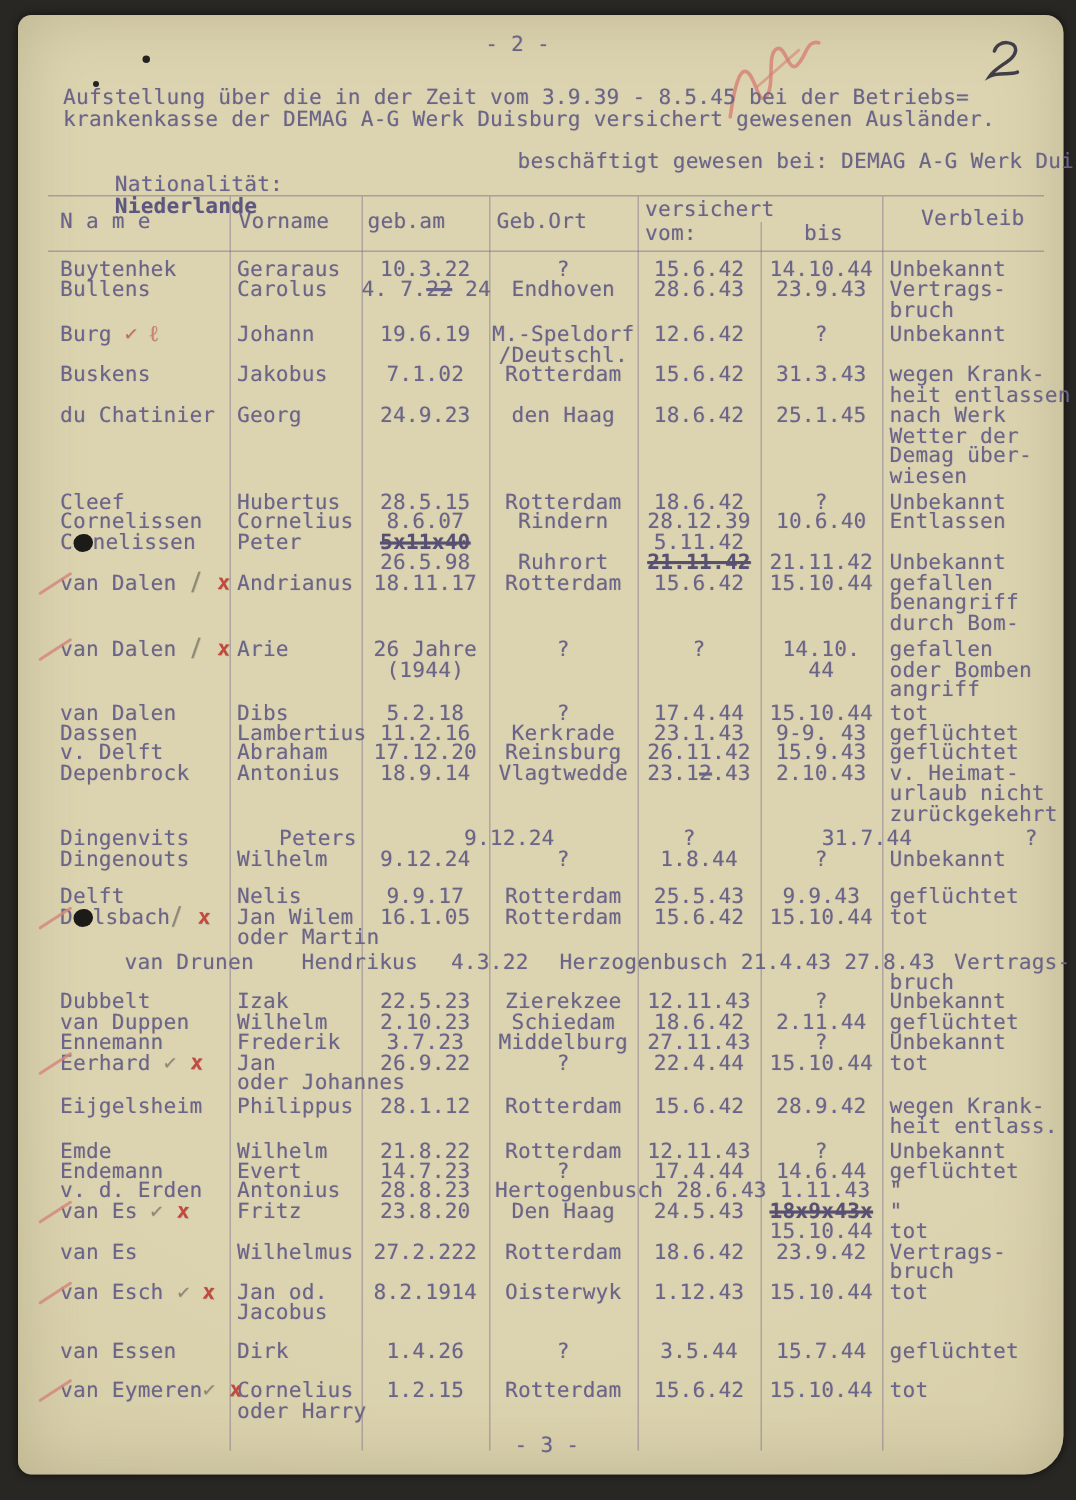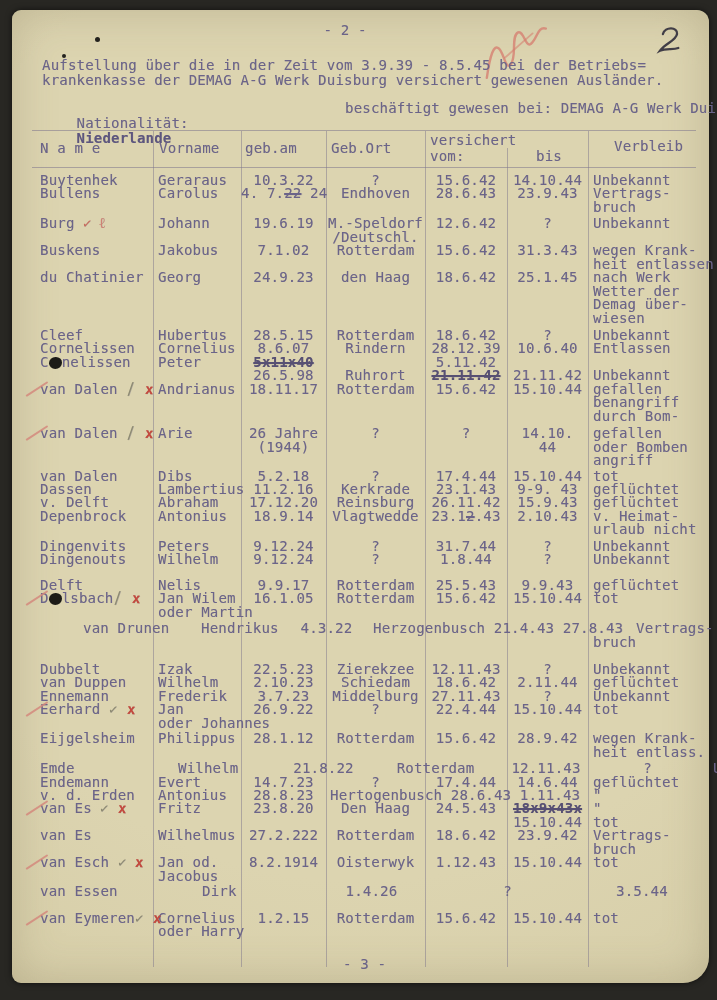--- a/index.html
+++ b/index.html
@@ -114,42 +114,43 @@
       <div class="trow"><div class="cell c0"></div><div class="cell c1"></div><div class="cell c2"></div><div class="cell c3"></div><div class="cell c4"></div><div class="cell c5"></div><div class="cell c6">benangriff</div></div>
       <div class="trow"><div class="cell c0"></div><div class="cell c1"></div><div class="cell c2"></div><div class="cell c3"></div><div class="cell c4"></div><div class="cell c5"></div><div class="cell c6">durch Bom-</div></div>
       <div class="trow ls" style="margin-top: 4px;"><div class="cell c0">van Dalen <span class="mk slash-gray">/</span><span class="mk cross-red">x</span></div><div class="cell c1">Arie</div><div class="cell c2">26 Jahre</div><div class="cell c3">?</div><div class="cell c4">?</div><div class="cell c5">14.10.</div><div class="cell c6">gefallen</div></div>
       <div class="trow"><div class="cell c0"></div><div class="cell c1"></div><div class="cell c2">(1944)</div><div class="cell c3"></div><div class="cell c4"></div><div class="cell c5">44</div><div class="cell c6">oder Bomben</div></div>
       <div class="trow"><div class="cell c0"></div><div class="cell c1"></div><div class="cell c2"></div><div class="cell c3"></div><div class="cell c4"></div><div class="cell c5"></div><div class="cell c6">angriff</div></div>
       <div class="trow" style="margin-top: 2px;"><div class="cell c0">van Dalen</div><div class="cell c1">Dibs</div><div class="cell c2">5.2.18</div><div class="cell c3">?</div><div class="cell c4">17.4.44</div><div class="cell c5">15.10.44</div><div class="cell c6">tot</div></div>
       <div class="trow"><div class="cell c0">Dassen</div><div class="cell c1">Lambertius</div><div class="cell c2">11.2.16</div><div class="cell c3">Kerkrade</div><div class="cell c4">23.1.43</div><div class="cell c5">9-9. 43</div><div class="cell c6">geflüchtet</div></div>
       <div class="trow"><div class="cell c0">v. Delft</div><div class="cell c1">Abraham</div><div class="cell c2">17.12.20</div><div class="cell c3">Reinsburg</div><div class="cell c4">26.11.42</div><div class="cell c5">15.9.43</div><div class="cell c6">geflüchtet</div></div>
       <div class="trow"><div class="cell c0">Depenbrock</div><div class="cell c1">Antonius</div><div class="cell c2">18.9.14</div><div class="cell c3">Vlagtwedde</div><div class="cell c4">23.1<span class="strike">2</span>.43</div><div class="cell c5">2.10.43</div><div class="cell c6">v. Heimat-</div></div>
       <div class="trow"><div class="cell c0"></div><div class="cell c1"></div><div class="cell c2"></div><div class="cell c3"></div><div class="cell c4"></div><div class="cell c5"></div><div class="cell c6">urlaub nicht</div></div>
-      <div class="trow" style="margin-top: 3px;"><div class="cell c0">Dingenvits</div><div class="cell c1">Peters</div><div class="cell c2">9.12.24</div><div class="cell c3">?</div><div class="cell c4">31.7.44</div><div class="cell c5">?</div><div class="cell c6">Unbekannt</div></div>
+      <div class="trow"><div class="cell c0"></div><div class="cell c1"></div><div class="cell c2"></div><div class="cell c3"></div><div class="cell c4"></div><div class="cell c5"></div><div class="cell c6">zurückgekehrt</div></div>
+      <div class="trow" style="margin-top: 3px; gap: 28px;"><div class="cell c0">Dingenvits</div><div class="cell c1">Peters</div><div class="cell c2">9.12.24</div><div class="cell c3">?</div><div class="cell c4">31.7.44</div><div class="cell c5">?</div><div class="cell c6">Unbekannt</div></div>
       <div class="trow"><div class="cell c0">Dingenouts</div><div class="cell c1">Wilhelm</div><div class="cell c2">9.12.24</div><div class="cell c3">?</div><div class="cell c4">1.8.44</div><div class="cell c5">?</div><div class="cell c6">Unbekannt</div></div>
       <div class="trow" style="margin-top: 12px;"><div class="cell c0">Delft</div><div class="cell c1">Nelis</div><div class="cell c2">9.9.17</div><div class="cell c3">Rotterdam</div><div class="cell c4">25.5.43</div><div class="cell c5">9.9.43</div><div class="cell c6">geflüchtet</div></div>
       <div class="trow ls"><div class="cell c0">D<span class="blot"></span>lsbach<span class="mk slash-gray">/</span><span class="mk cross-red">x</span></div><div class="cell c1">Jan Wilem</div><div class="cell c2">16.1.05</div><div class="cell c3">Rotterdam</div><div class="cell c4">15.6.42</div><div class="cell c5">15.10.44</div><div class="cell c6">tot</div></div>
       <div class="trow"><div class="cell c0"></div><div class="cell c1">oder Martin</div><div class="cell c2"></div><div class="cell c3"></div><div class="cell c4"></div><div class="cell c5"></div><div class="cell c6"></div></div>
       <div class="trow" style="margin-top: 3px; margin-left: 43px;"><div class="cell c0">van Drunen</div><div class="cell c1">Hendrikus</div><div class="cell c2">4.3.22</div><div class="cell c3 nw">Herzogenbusch 21.4.43 27.8.43</div><div class="cell c4"></div><div class="cell c5"></div><div class="cell c6">Vertrags-</div></div>
       <div class="trow"><div class="cell c0"></div><div class="cell c1"></div><div class="cell c2"></div><div class="cell c3"></div><div class="cell c4"></div><div class="cell c5"></div><div class="cell c6">bruch</div></div>
-      <div class="trow" style="margin-top: 14px;"><div class="cell c0">Dubbelt</div><div class="cell c1">Izak</div><div class="cell c2">22.5.23</div><div class="cell c3">Zierekzee</div><div class="cell c4">12.11.43</div><div class="cell c5">?</div><div class="cell c6">Unbekannt</div></div>
+      <div class="trow" style="margin-top: 0;"><div class="cell c0">Dubbelt</div><div class="cell c1">Izak</div><div class="cell c2">22.5.23</div><div class="cell c3">Zierekzee</div><div class="cell c4">12.11.43</div><div class="cell c5">?</div><div class="cell c6">Unbekannt</div></div>
       <div class="trow"><div class="cell c0">van Duppen</div><div class="cell c1">Wilhelm</div><div class="cell c2">2.10.23</div><div class="cell c3">Schiedam</div><div class="cell c4">18.6.42</div><div class="cell c5">2.11.44</div><div class="cell c6">geflüchtet</div></div>
       <div class="trow"><div class="cell c0">Ennemann</div><div class="cell c1">Frederik</div><div class="cell c2">3.7.23</div><div class="cell c3">Middelburg</div><div class="cell c4">27.11.43</div><div class="cell c5">?</div><div class="cell c6">Unbekannt</div></div>
       <div class="trow ls"><div class="cell c0">Eerhard <span class="mk check-gray">✓</span><span class="mk cross-red">x</span></div><div class="cell c1">Jan</div><div class="cell c2">26.9.22</div><div class="cell c3">?</div><div class="cell c4">22.4.44</div><div class="cell c5">15.10.44</div><div class="cell c6">tot</div></div>
       <div class="trow"><div class="cell c0"></div><div class="cell c1">oder Johannes</div><div class="cell c2"></div><div class="cell c3"></div><div class="cell c4"></div><div class="cell c5"></div><div class="cell c6"></div></div>
       <div class="trow" style="margin-top: 2px;"><div class="cell c0">Eijgelsheim</div><div class="cell c1">Philippus</div><div class="cell c2">28.1.12</div><div class="cell c3">Rotterdam</div><div class="cell c4">15.6.42</div><div class="cell c5">28.9.42</div><div class="cell c6">wegen Krank-</div></div>
       <div class="trow"><div class="cell c0"></div><div class="cell c1"></div><div class="cell c2"></div><div class="cell c3"></div><div class="cell c4"></div><div class="cell c5"></div><div class="cell c6">heit entlass.</div></div>
-      <div class="trow" style="margin-top: 3px; gap: 20px;"><div class="cell c0">Emde</div><div class="cell c1">Wilhelm</div><div class="cell c2">21.8.22</div><div class="cell c3">Rotterdam</div><div class="cell c4">12.11.43</div><div class="cell c5">?</div><div class="cell c6">Unbekannt</div></div>
+      <div class="trow" style="margin-top: 3px;"><div class="cell c0">Emde</div><div class="cell c1">Wilhelm</div><div class="cell c2">21.8.22</div><div class="cell c3">Rotterdam</div><div class="cell c4">12.11.43</div><div class="cell c5">?</div><div class="cell c6">Unbekannt</div></div>
       <div class="trow"><div class="cell c0">Endemann</div><div class="cell c1">Evert</div><div class="cell c2">14.7.23</div><div class="cell c3">?</div><div class="cell c4">17.4.44</div><div class="cell c5">14.6.44</div><div class="cell c6">geflüchtet</div></div>
       <div class="trow"><div class="cell c0">v. d. Erden</div><div class="cell c1">Antonius</div><div class="cell c2">28.8.23</div><div class="cell c3 nw">Hertogenbusch 28.6.43 1.11.43</div><div class="cell c4"></div><div class="cell c5"></div><div class="cell c6">"</div></div>
       <div class="trow ls"><div class="cell c0">van Es <span class="mk check-gray">✓</span><span class="mk cross-red">x</span></div><div class="cell c1">Fritz</div><div class="cell c2">23.8.20</div><div class="cell c3">Den Haag</div><div class="cell c4">24.5.43</div><div class="cell c5"><span class="strike sb">18x9x43x</span></div><div class="cell c6">"</div></div>
       <div class="trow"><div class="cell c0"></div><div class="cell c1"></div><div class="cell c2"></div><div class="cell c3"></div><div class="cell c4"></div><div class="cell c5">15.10.44</div><div class="cell c6">tot</div></div>
       <div class="trow"><div class="cell c0">van Es</div><div class="cell c1">Wilhelmus</div><div class="cell c2">27.2.222</div><div class="cell c3">Rotterdam</div><div class="cell c4">18.6.42</div><div class="cell c5">23.9.42</div><div class="cell c6">Vertrags-</div></div>
       <div class="trow"><div class="cell c0"></div><div class="cell c1"></div><div class="cell c2"></div><div class="cell c3"></div><div class="cell c4"></div><div class="cell c5"></div><div class="cell c6">bruch</div></div>
       <div class="trow ls"><div class="cell c0">van Esch <span class="mk check-gray">✓</span><span class="mk cross-red">x</span></div><div class="cell c1">Jan od.</div><div class="cell c2">8.2.1914</div><div class="cell c3">Oisterwyk</div><div class="cell c4">1.12.43</div><div class="cell c5">15.10.44</div><div class="cell c6">tot</div></div>
       <div class="trow"><div class="cell c0"></div><div class="cell c1">Jacobus</div><div class="cell c2"></div><div class="cell c3"></div><div class="cell c4"></div><div class="cell c5"></div><div class="cell c6"></div></div>
-      <div class="trow" style="margin-top: 2px; gap: 44px;"><div class="cell c0">van Essen</div><div class="cell c1">Dirk</div><div class="cell c2">1.4.26</div><div class="cell c3">?</div><div class="cell c4">3.5.44</div><div class="cell c5">15.7.44</div><div class="cell c6">geflüchtet</div></div>
+      <div class="trow" style="margin-top: 12px;"><div class="cell c0">van Essen</div><div class="cell c1">Dirk</div><div class="cell c2">1.4.26</div><div class="cell c3">?</div><div class="cell c4">3.5.44</div><div class="cell c5">15.7.44</div><div class="cell c6">geflüchtet</div></div>
       <div class="trow ls" style="margin-top: 13px;"><div class="cell c0">van Eymeren<span class="mk check-gray">✓</span><span class="mk cross-red">x</span></div><div class="cell c1">Cornelius</div><div class="cell c2">1.2.15</div><div class="cell c3">Rotterdam</div><div class="cell c4">15.6.42</div><div class="cell c5">15.10.44</div><div class="cell c6">tot</div></div>
       <div class="trow"><div class="cell c0"></div><div class="cell c1">oder Harry</div><div class="cell c2"></div><div class="cell c3"></div><div class="cell c4"></div><div class="cell c5"></div><div class="cell c6"></div></div>
     </div>
 
   <div class="abs ink t14" style="left:331px;top:947px;">- 3 -</div>
 </div>
 
 </body></html>

